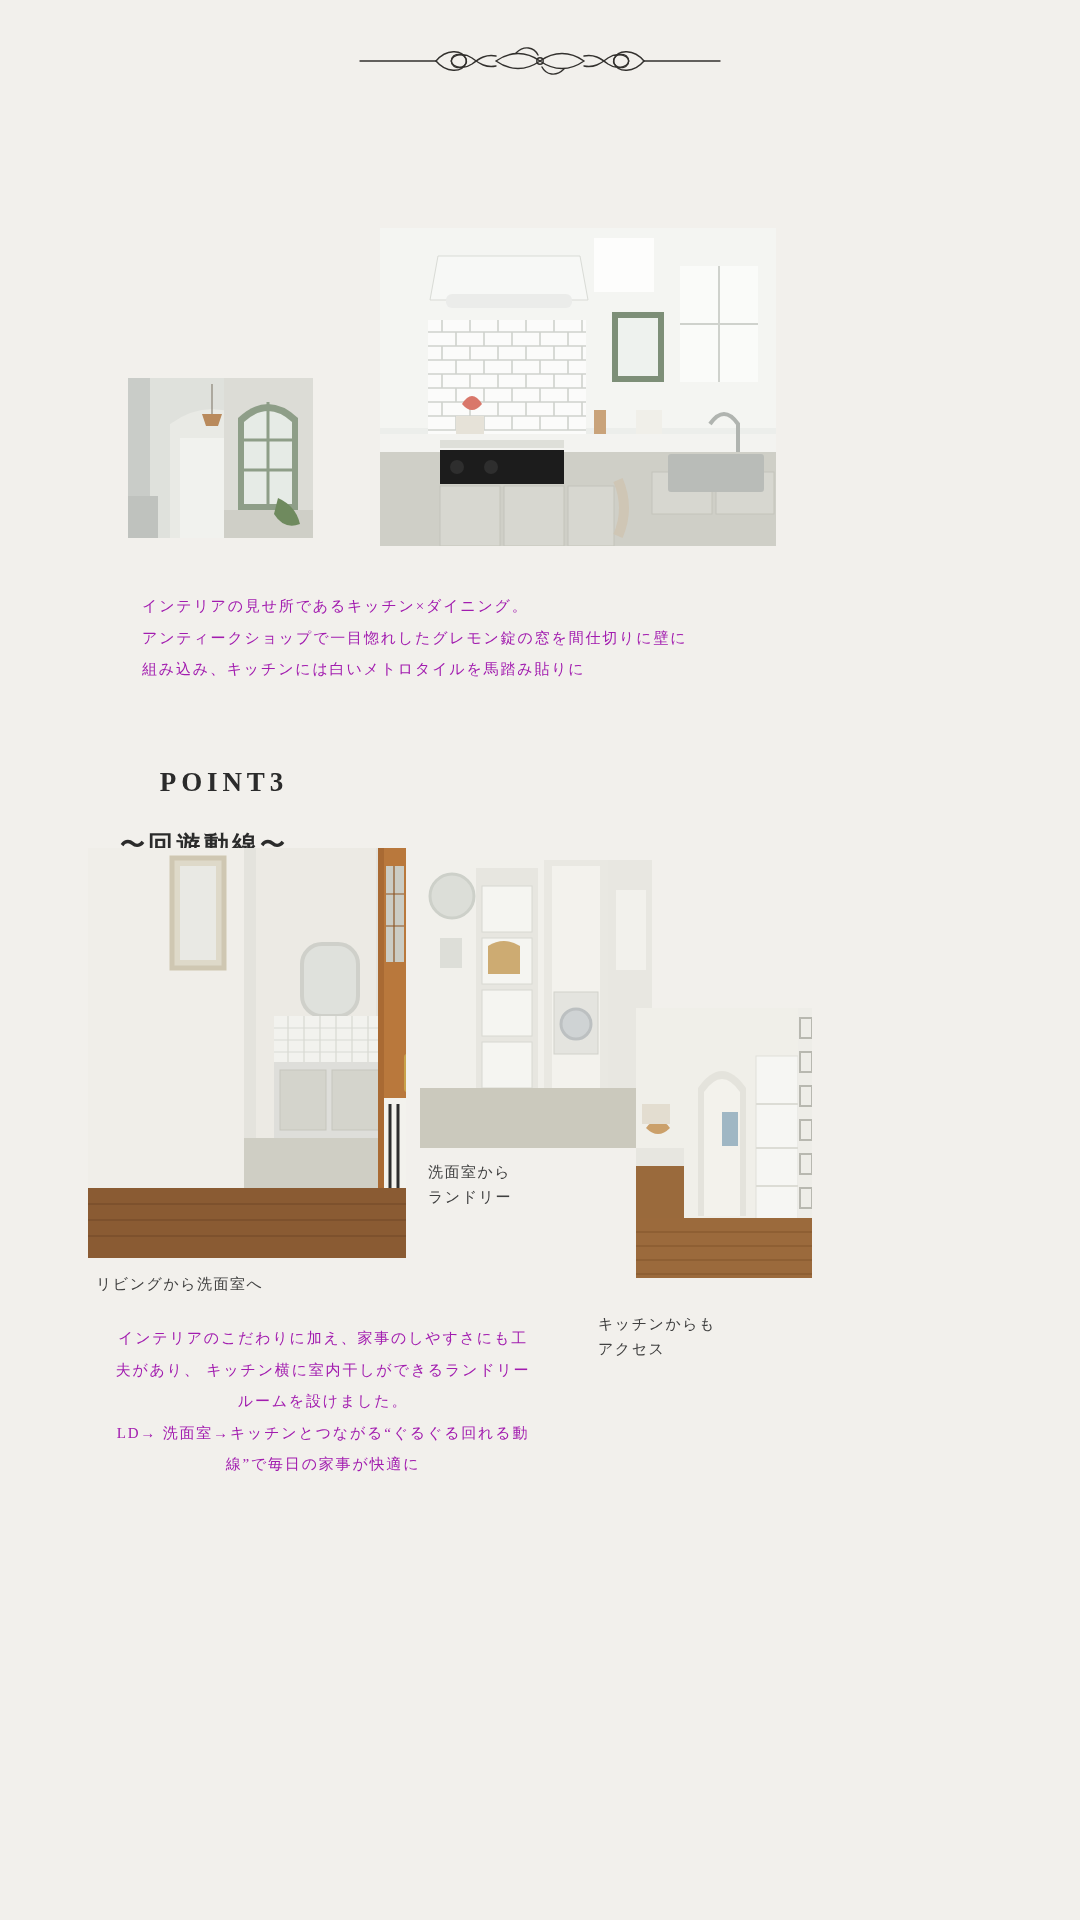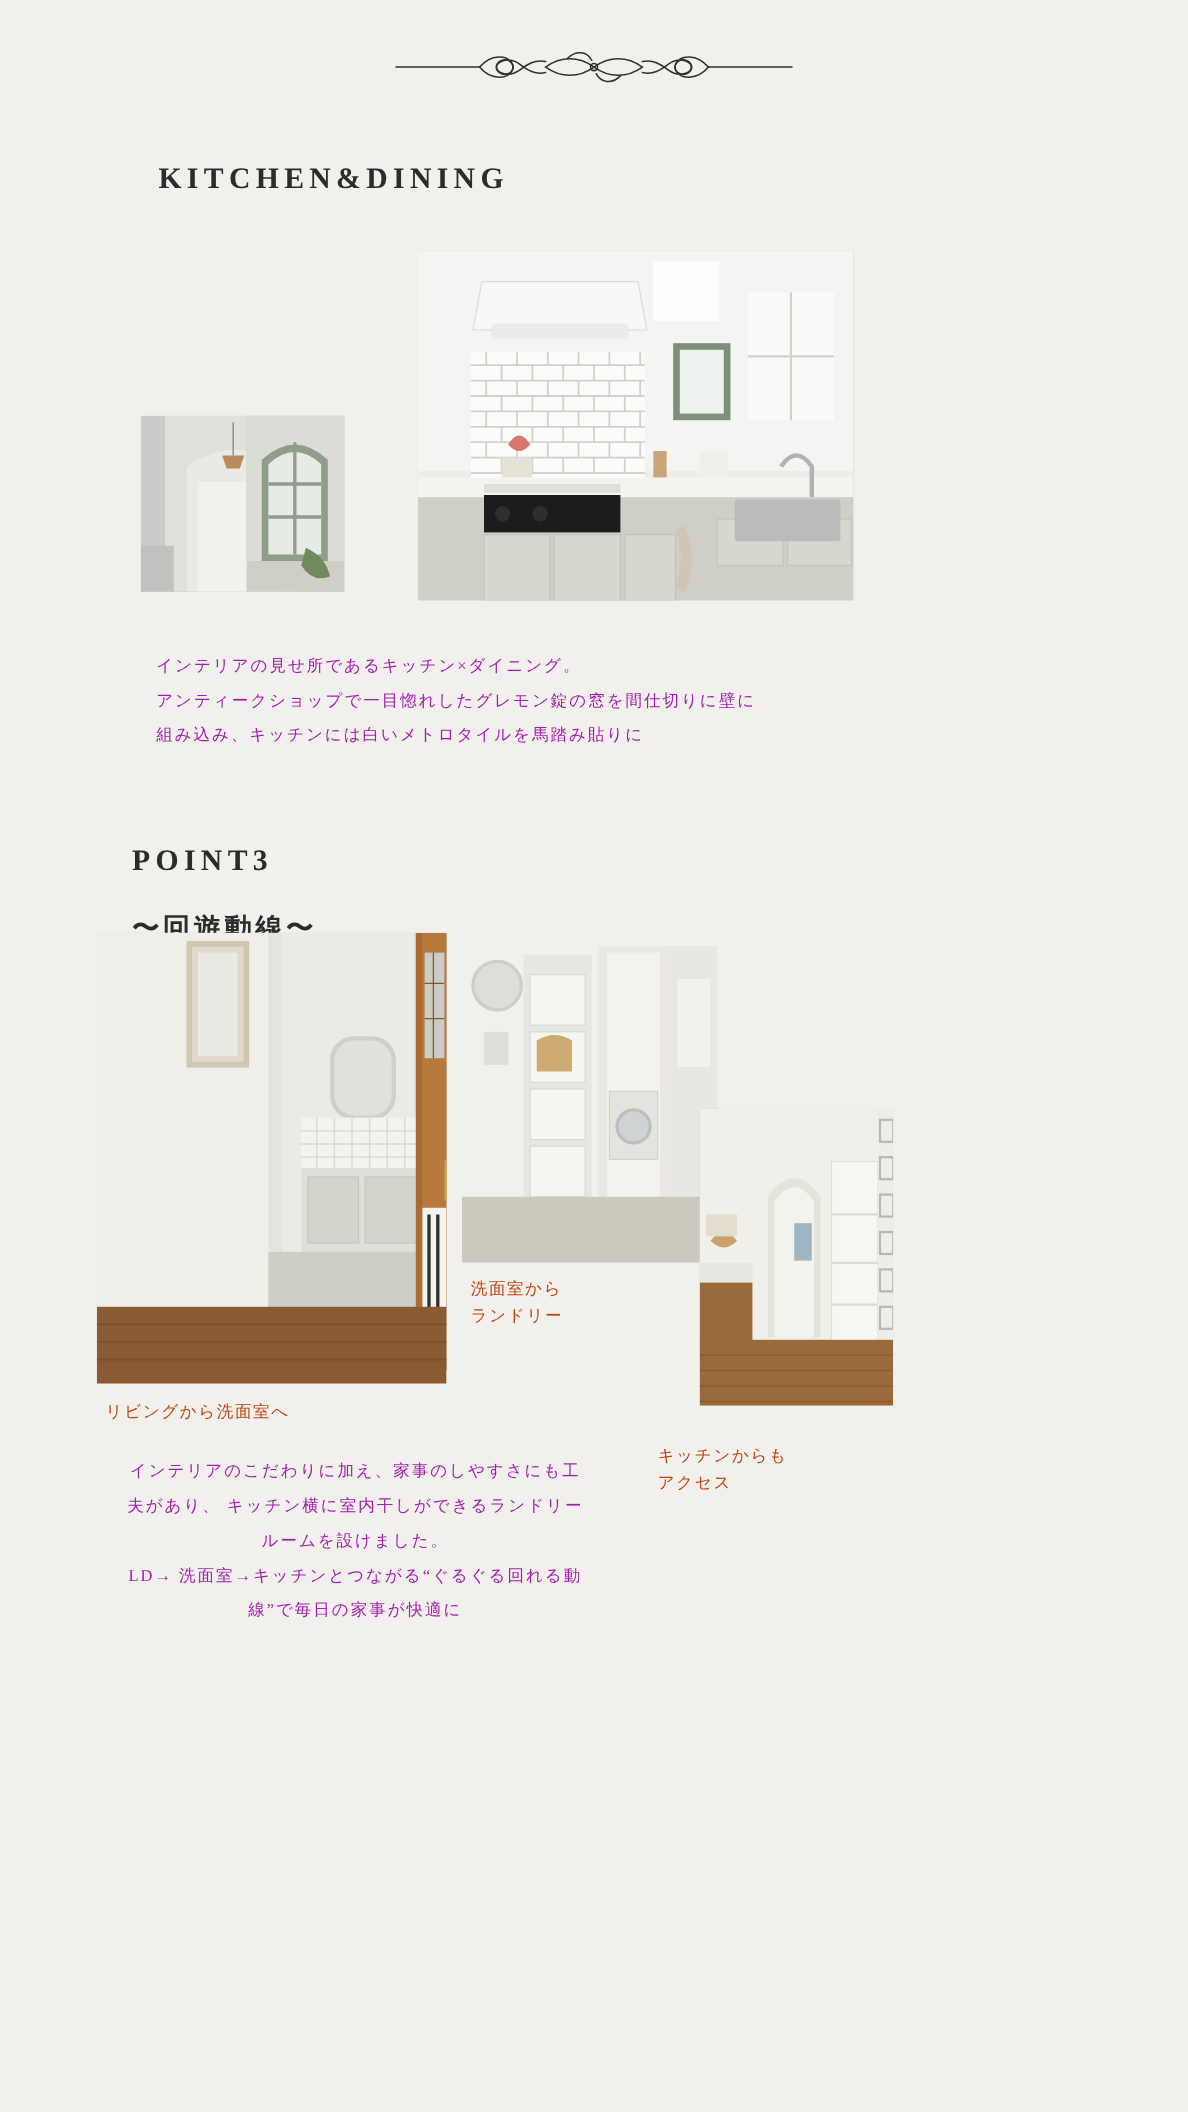--- a/index.html
+++ b/index.html
@@ -42,42 +42,42 @@
     font-size: 27px;
   }
   #point2-heading .l1 { display: block; }
   #point2-heading .l2 { display: block; margin-top: 12px; }
 
   #point3-heading {
     left: 120px;
     top: 740px;
     font-size: 27px;
   }
-  #point3-heading .l1 { display: block; }
+  #point3-heading .l1 { display: block; text-align: right; }
   #point3-heading .l2 { display: block; margin-top: 23px; font-size: 25px; letter-spacing: 0.12em; }
 
   
   .body-text {
     position: absolute;
     font-size: 15px;
     line-height: 2.1;
     letter-spacing: 0.12em;
     color: #a21caf;
     font-family: "Liberation Serif", serif;
   }
   #point2-text { left: 142px; top: 576px; width: 760px; }
   #point3-text { left: 88px; top: 1308px; width: 470px; }
 
   
   .caption {
     position: absolute;
     font-size: 15px;
     line-height: 1.65;
     letter-spacing: 0.1em;
-    color: #c2410c;
+    color: #404040;
   }
   #cap-living  { left: 96px;  top: 1272px; }
   #cap-laundry { left: 428px; top: 1160px; }
   #cap-kitchen { left: 598px; top: 1285px; }
 
   
   .photo {
     position: absolute;
     overflow: hidden;
     background: #d8d6d1;
@@ -112,21 +112,20 @@
       <path d="M146 22 c14,-10 30,-10 44,0 c-14,10 -30,10 -44,0 z"></path>
       <path d="M234 22 c-14,-10 -30,-10 -44,0 c14,10 30,10 44,0 z"></path>
       <circle cx="190" cy="22" r="3.2"></circle>
       <path d="M166 14 c8,-8 18,-6 22,2"></path>
       <path d="M214 30 c-8,8 -18,6 -22,-2"></path>
     </g>
   </svg>
 </div>
 
 <h2 class="point-heading" id="point2-heading">
-  <span class="l2">KITCHEN&amp;DINING</span>
 </h2>
 
 <div class="photo" id="photo-p2-small">
   <svg viewBox="0 0 185 160" preserveAspectRatio="xMidYMid slice" aria-hidden="true">
     <rect width="185" height="160" fill="#cfd2cf"></rect>
     <rect x="0" y="0" width="185" height="160" fill="#c9ccc8"></rect>
     <rect x="22" y="0" width="120" height="160" fill="#dfe1dc"></rect>
     <path d="M42 46 h84 a34 34 0 0 1 0 0 v114 h-84 z" fill="#e9eae5"></path>
     <path d="M42 46 q42 -30 84 0" fill="#e9eae5"></path>
     <rect x="52" y="60" width="64" height="100" fill="#f1f2ee"></rect>

